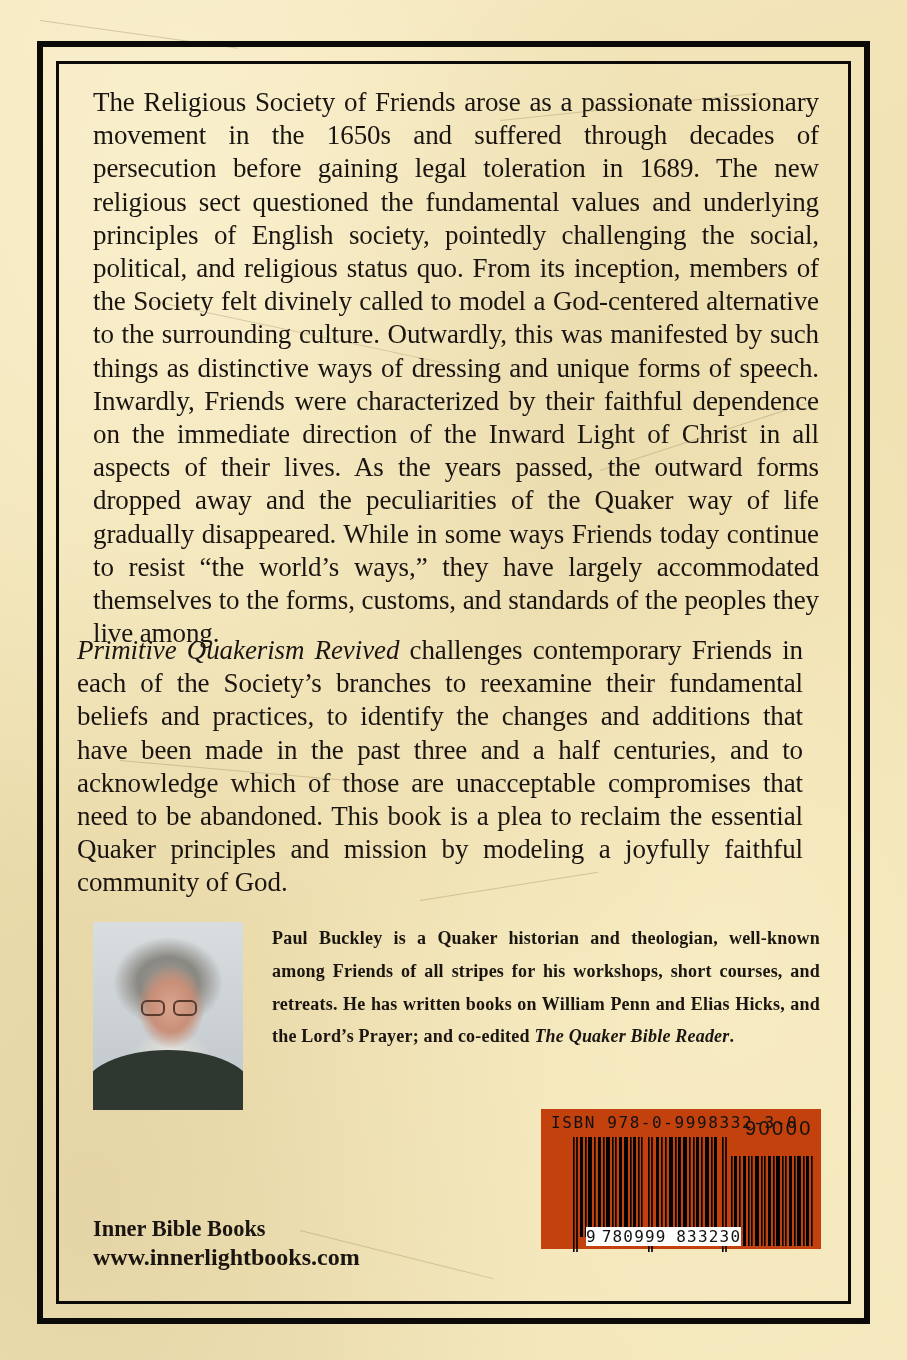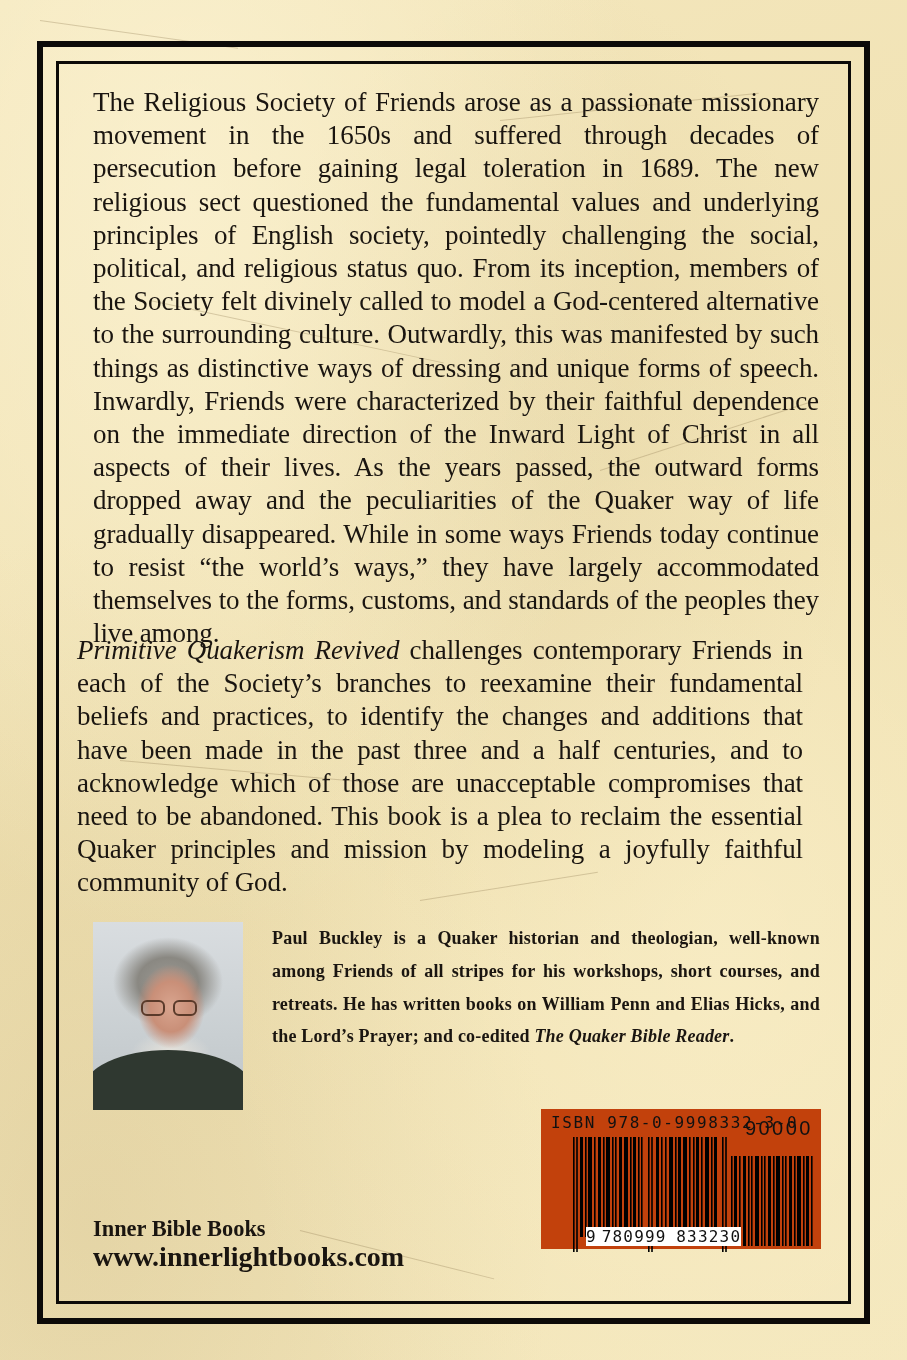--- a/index.html
+++ b/index.html
@@ -133,21 +133,21 @@
     .publisher {
       position: absolute;
       left: 93px; top: 1215px;
       font-weight: bold;
     }
     .publisher-name {
       font-size: 22.4px;
       line-height: 28px;
     }
     .publisher-url {
-      font-size: 28px;
+      font-size: 24px;
       line-height: 28px;
     }
   </style>
 </head>
 <body>
 
 <div class="crack" style="left:40px;top:20px;width:200px;transform:rotate(8deg);"></div>
 <div class="crack" style="left:500px;top:120px;width:260px;transform:rotate(-6deg);"></div>
 <div class="crack" style="left:150px;top:300px;width:300px;transform:rotate(12deg);"></div>
 <div class="crack" style="left:600px;top:470px;width:220px;transform:rotate(-18deg);"></div>

